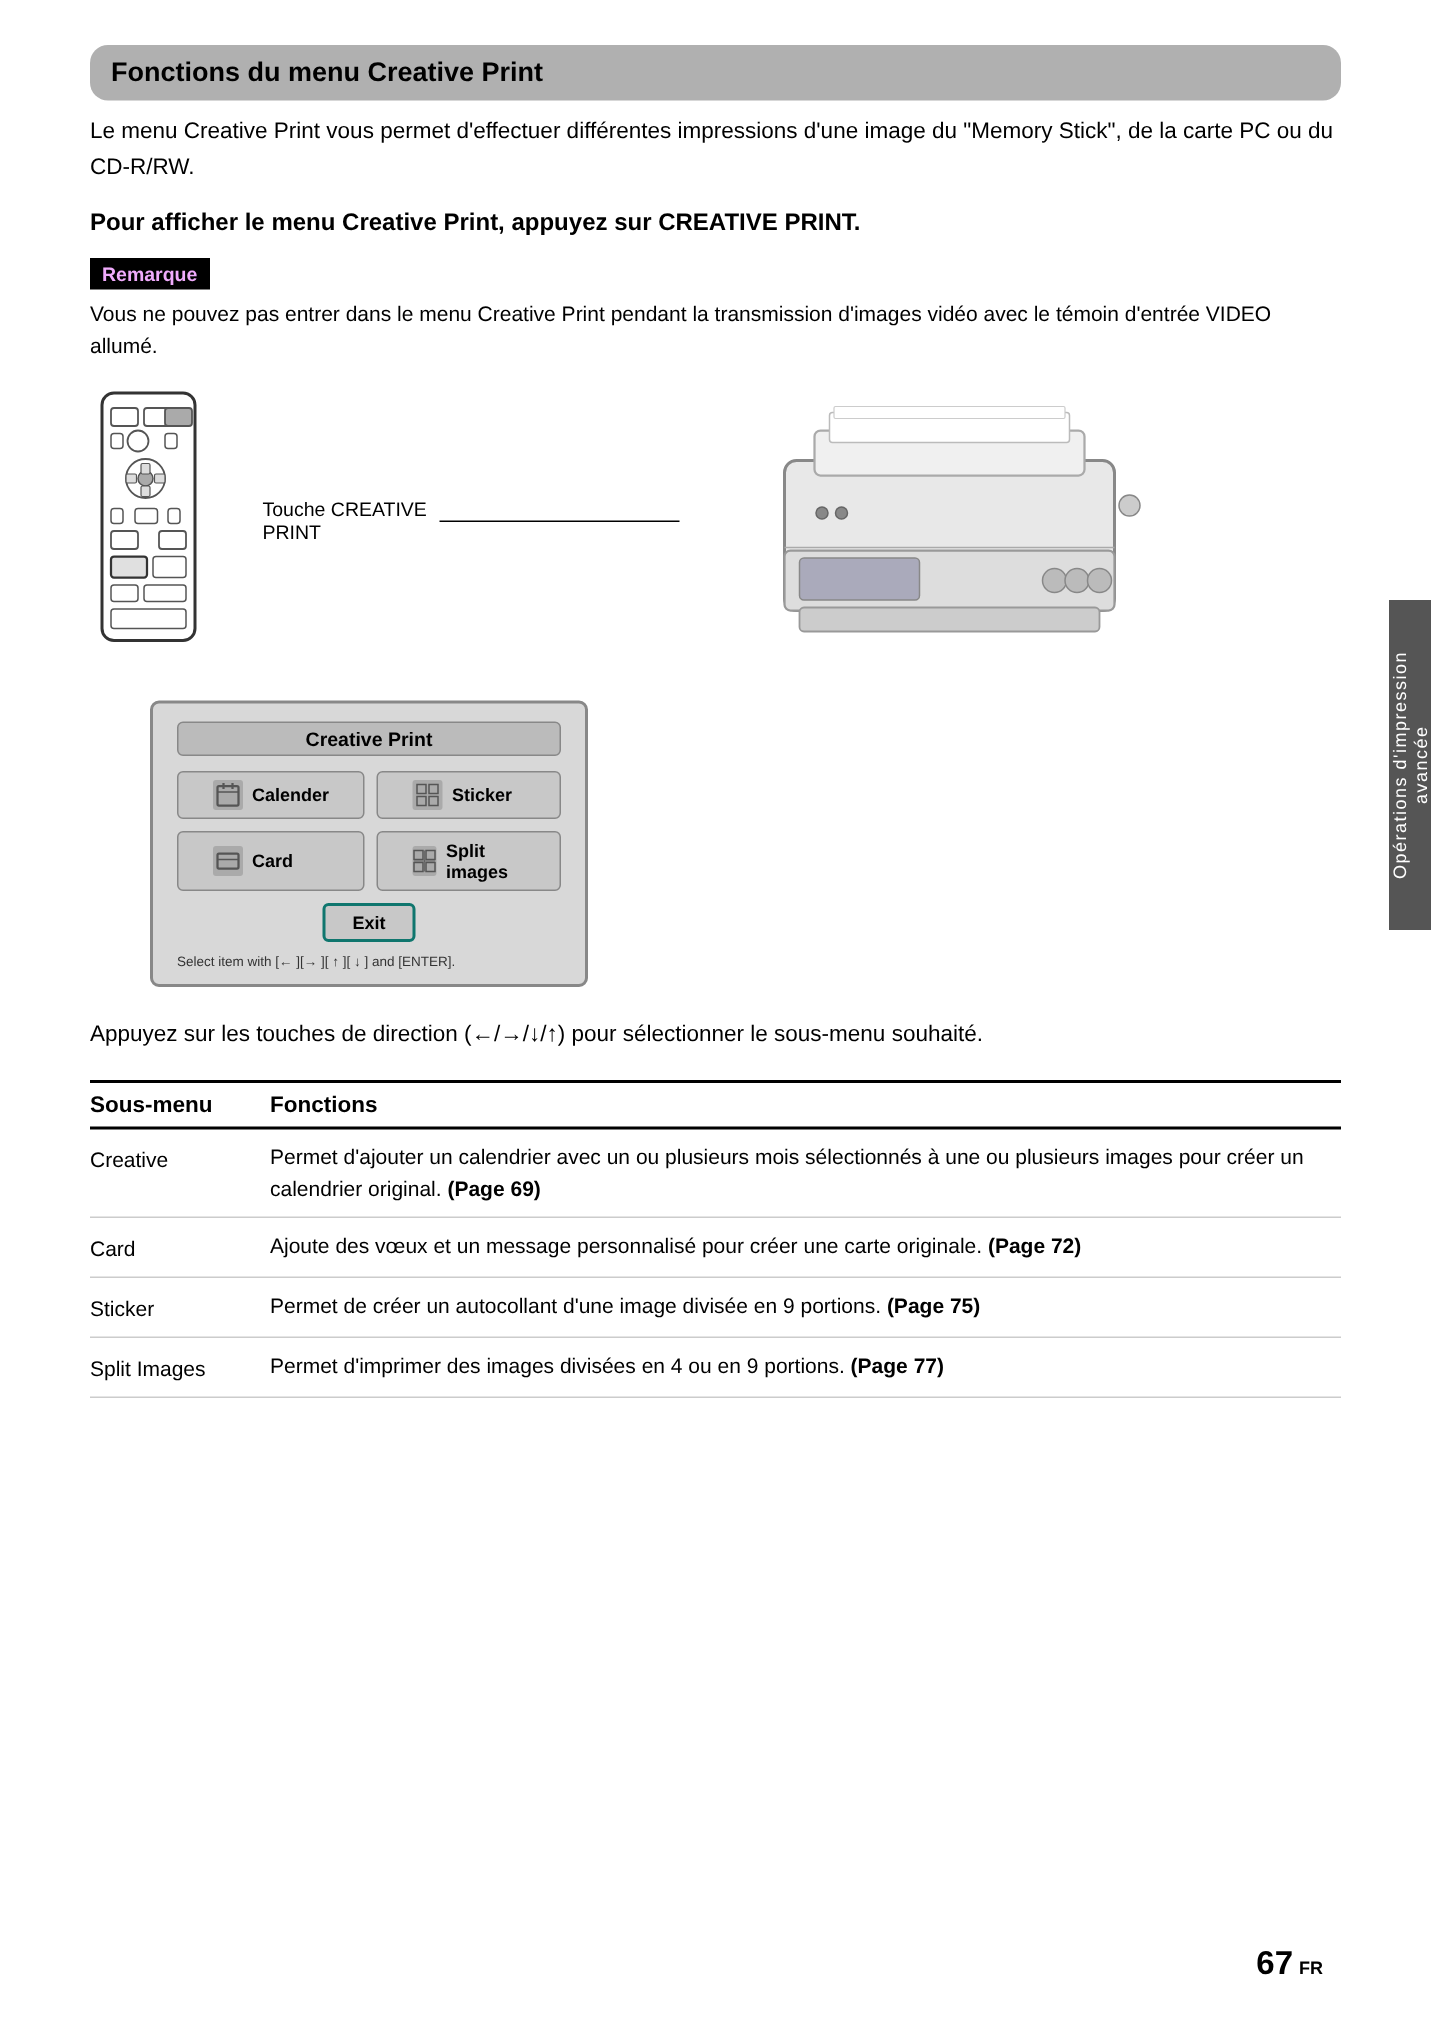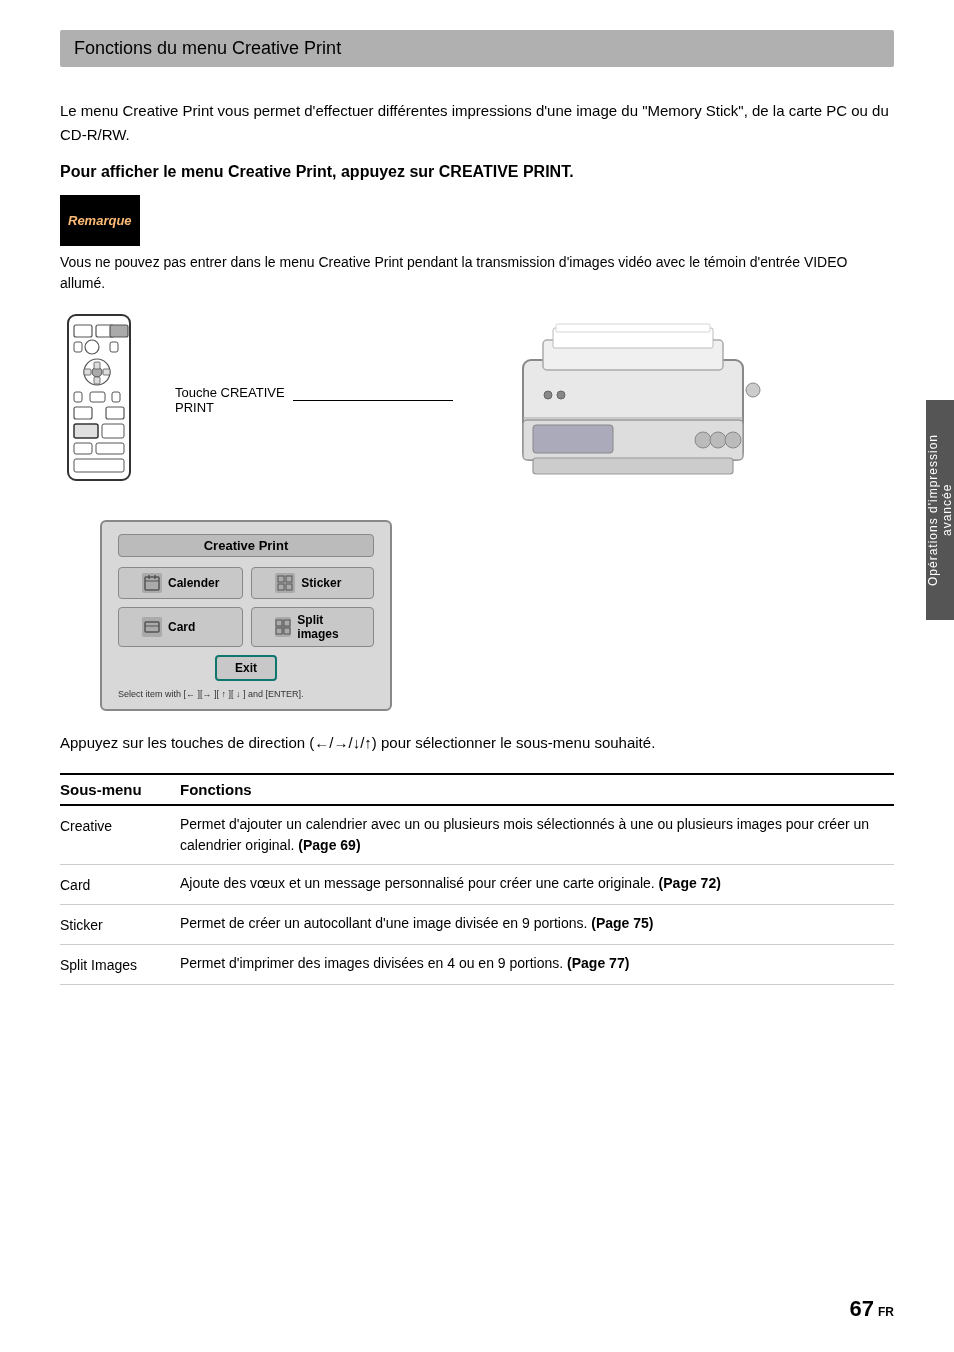--- a/index.html
+++ b/index.html
@@ -30,23 +30,23 @@
     .page-title .subtitle {
       font-size: 22px;
       font-weight: bold;
     }
 
     
     .section-header {
       background: #b0b0b0;
       padding: 8px 14px;
       font-size: 18px;
-      font-weight: normal;
-      margin-bottom: 32px;
-      border-radius: 2px;
+      font-weight: bold;
+      margin-bottom: 9px;
+      border-radius: 12px;
     }
 
     .intro-text {
       font-size: 15px;
       line-height: 1.6;
       margin-bottom: 14px;
     }
 
     .instruction-text {
       font-size: 16px;
@@ -54,27 +54,26 @@
       margin-bottom: 12px;
       line-height: 1.4;
     }
 
     
     .remarque-box {
       margin-bottom: 16px;
     }
     .remarque-label {
       background: #000;
-      color: #fdba74;
+      color: #f0abfc;
       font-size: 13px;
       font-weight: bold;
-      padding: 18px 8px;
+      padding: 3px 8px;
       display: inline-block;
       margin-bottom: 6px;
-      font-style: italic;
     }
     .remarque-text {
       font-size: 14px;
       line-height: 1.5;
     }
 
     
     .creative-menu-container {
       margin: 20px 0 20px 40px;
       display: inline-block;
@@ -205,21 +204,21 @@
       height: 220px;
       display: flex;
       align-items: center;
       justify-content: center;
     }
 
     
     .page-number-area {
       position: absolute;
       bottom: 30px;
-      right: 60px;
+      right: 72px;
       font-size: 14px;
       font-weight: bold;
       display: flex;
       align-items: baseline;
       gap: 4px;
     }
     .page-num {
       font-size: 22px;
       font-weight: bold;
     }

